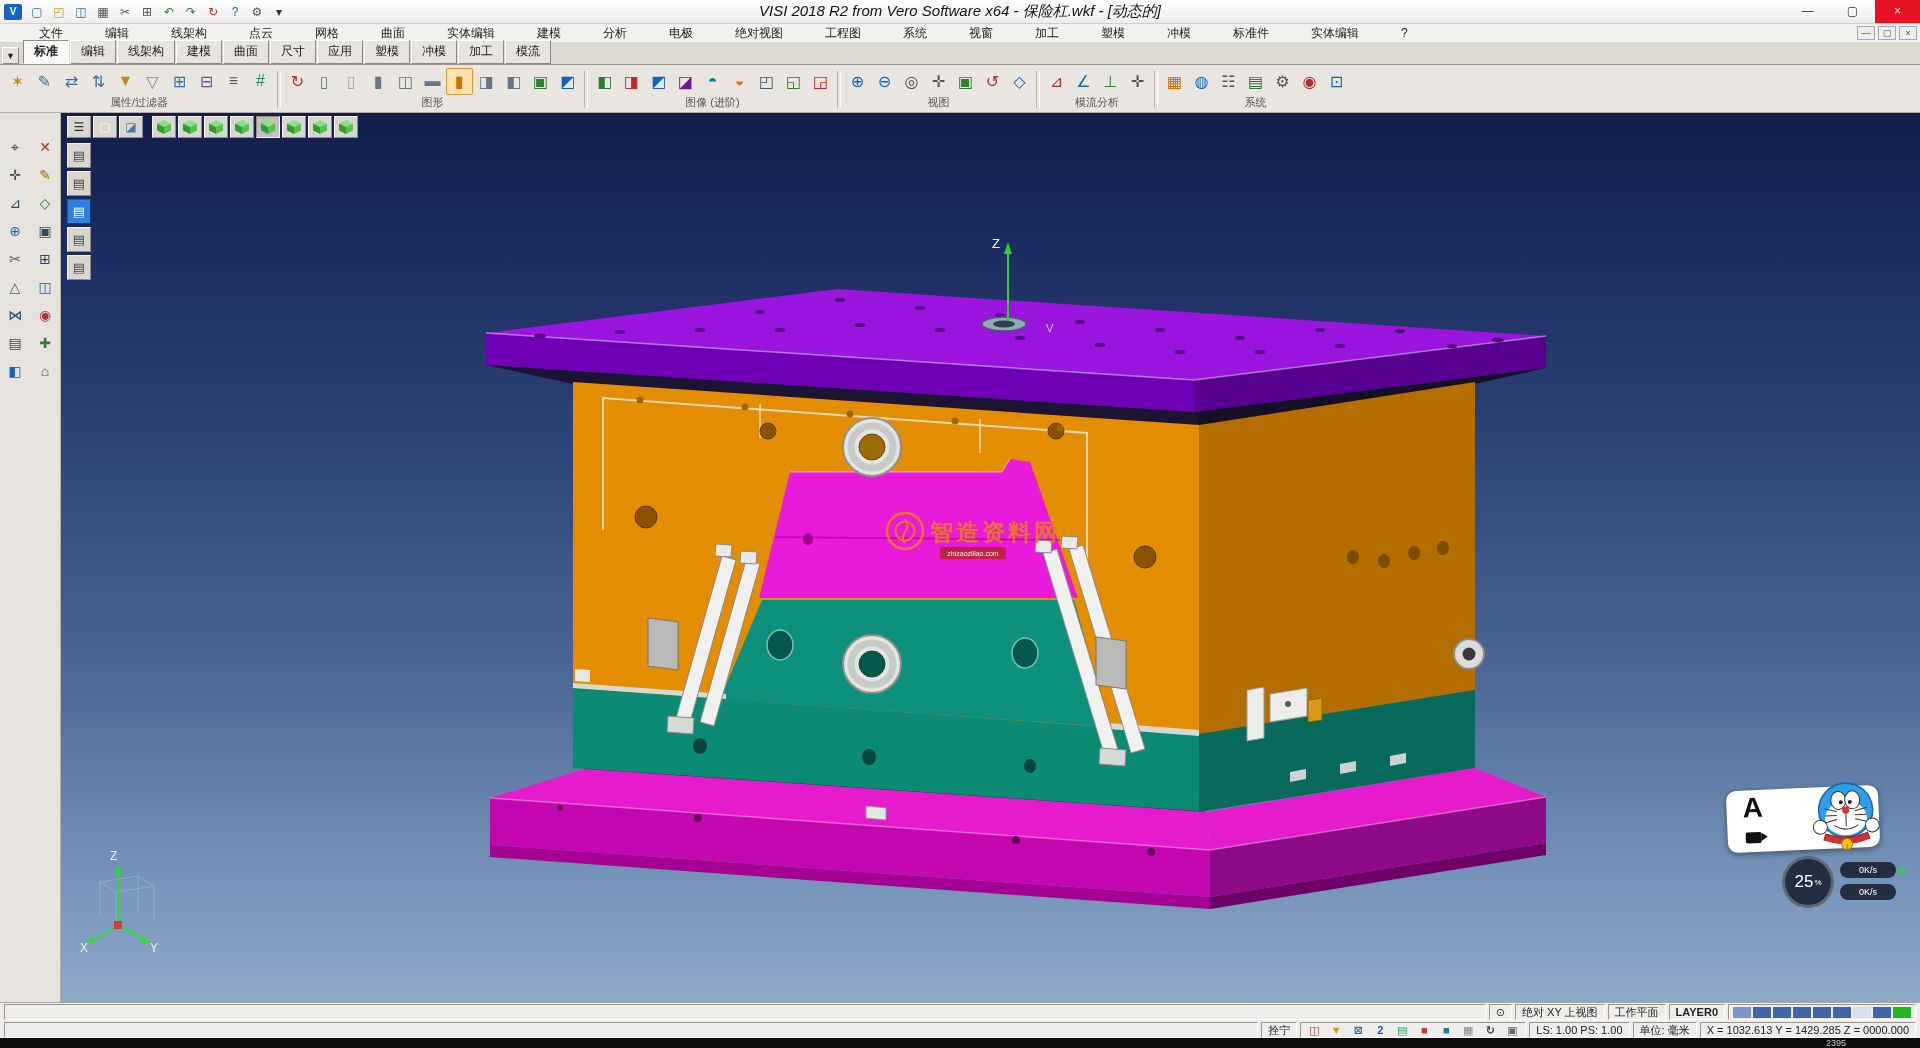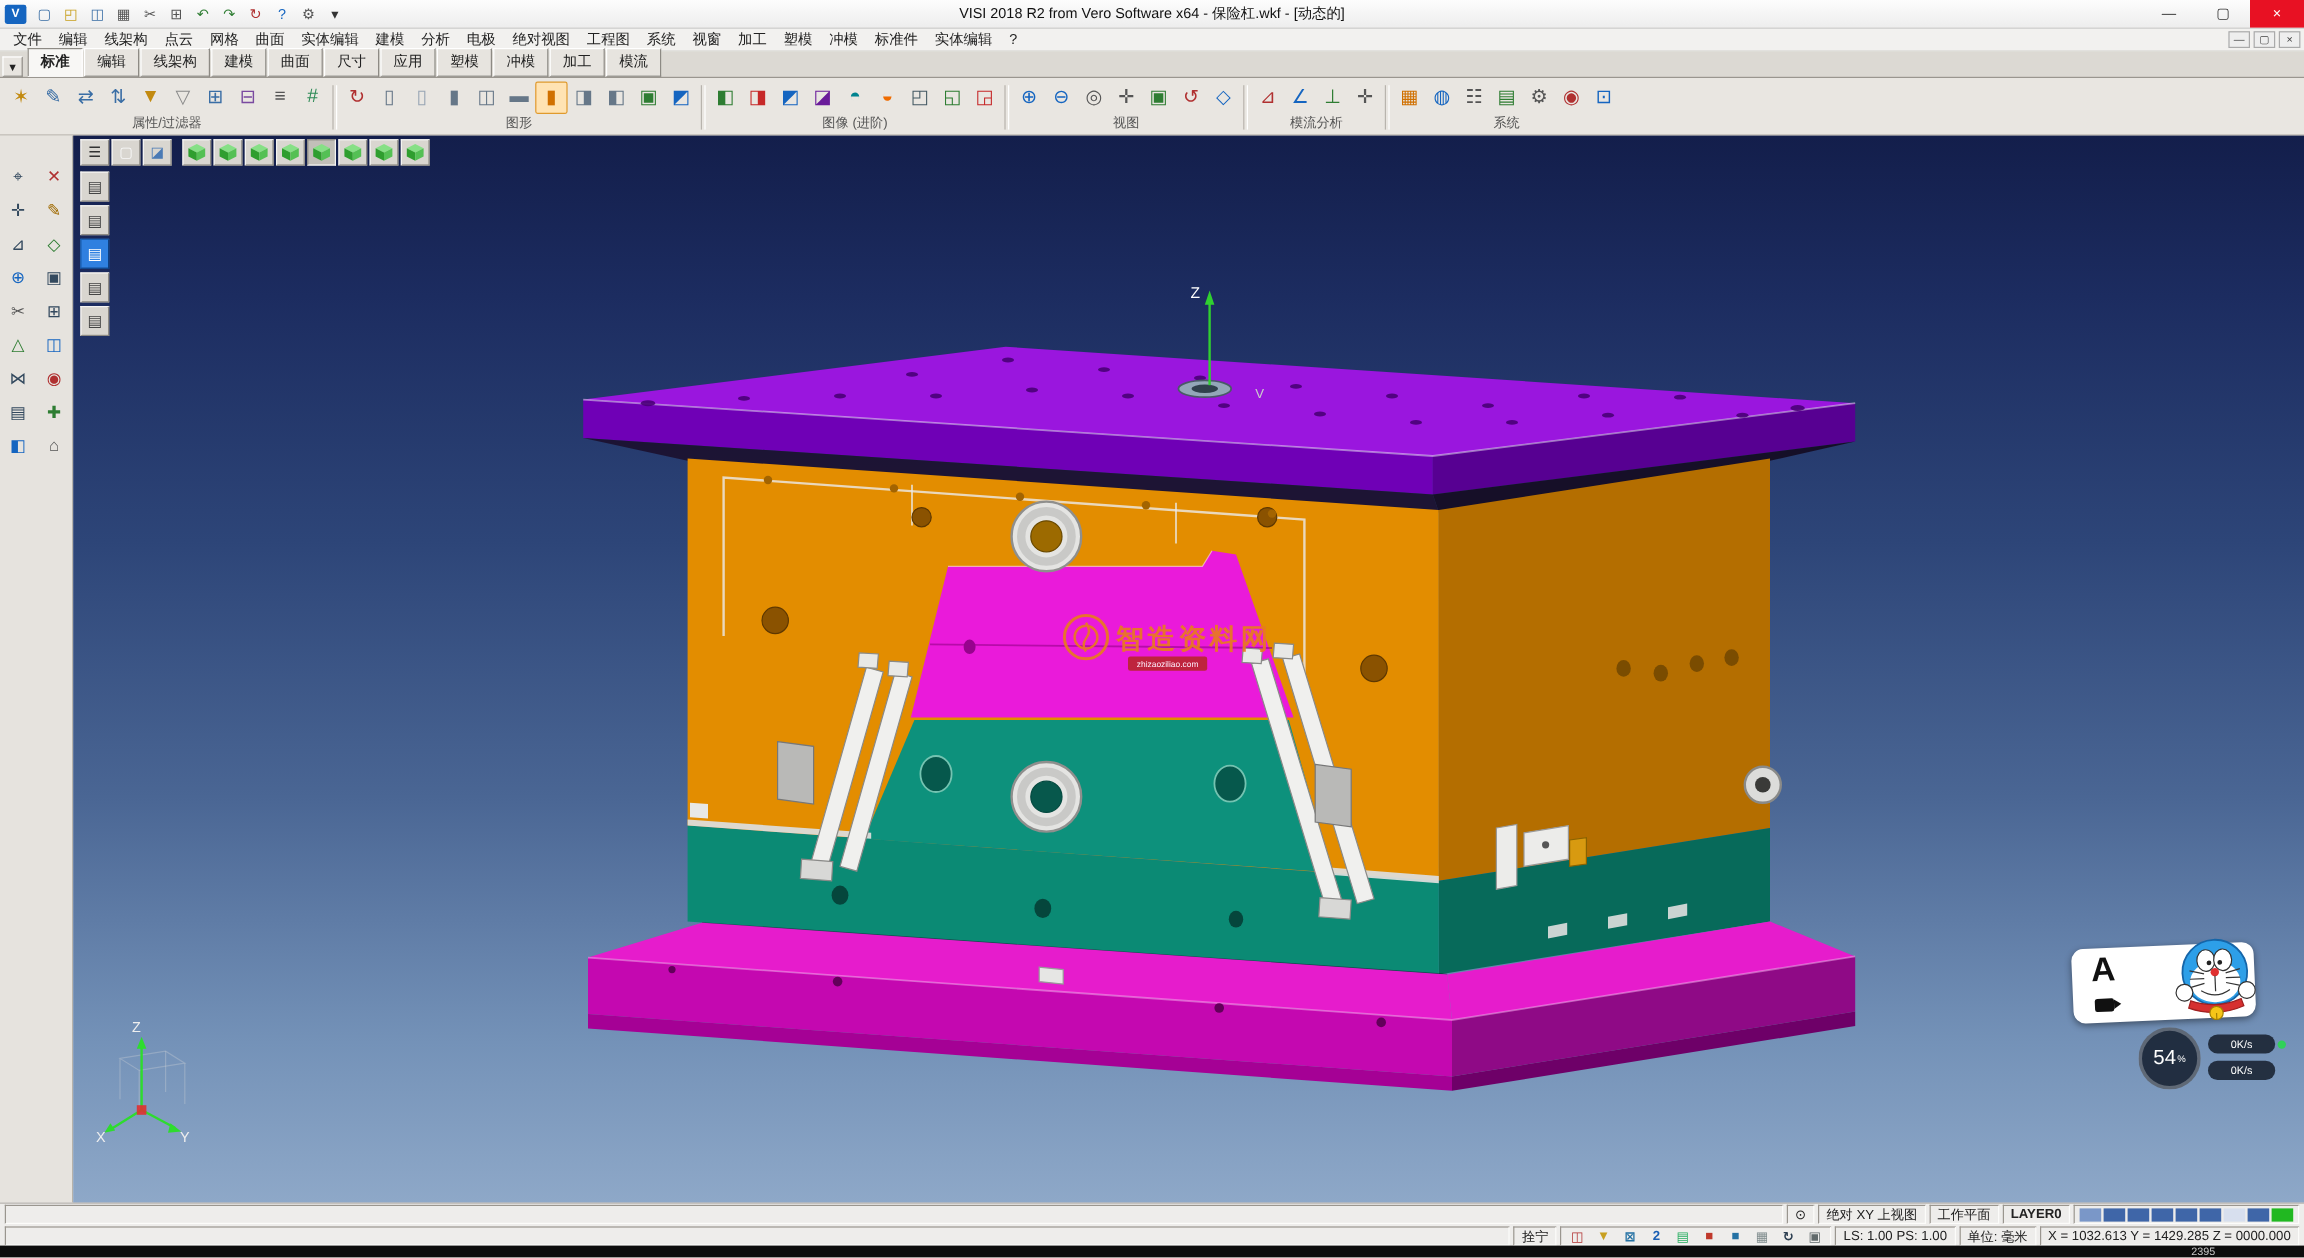--- a/index.html
+++ b/index.html
@@ -10,29 +10,29 @@
   }
   svg text { font-family: "Liberation Sans", "DejaVu Sans", sans-serif; }
 
   
   .titlebar { height: 24px; background: linear-gradient(#fdfdfd,#ededed); border-bottom: 1px solid #cfcfcf;
     display: flex; align-items: center; position: relative; padding-left: 4px; }
   .app-icon { width: 18px; height: 16px; background: #1565c0; color: #fff; font-size: 10px; font-weight: bold;
     display: flex; align-items: center; justify-content: center; border-radius: 2px; margin-right: 4px; }
   .qb-icon { width: 22px; height: 18px; display: inline-flex; align-items: center; justify-content: center;
     font-size: 12px; cursor: default; }
-  .title-text { position: absolute; left: 50%; transform: translateX(-50%); font-size: 12px; color: #111; white-space: nowrap; }
+  .title-text { position: absolute; left: 50%; transform: translateX(-50%); font-size: 15px; color: #111; white-space: nowrap; font-style: italic; }
   .win-controls { margin-left: auto; display: flex; height: 24px; }
   .win-btn { width: 45px; height: 23px; display: flex; align-items: center; justify-content: center; font-size: 12px; color: #333; }
   .win-btn.close { background: #e81123; color: #fff; }
 
   
   .menubar { height: 19px; background: #f2f1ef; border-bottom: 1px solid #d8d6d2; display: flex; align-items: center;
     font-size: 12px; padding-left: 4px; }
-  .menu-item { padding: 1px 7px; white-space: nowrap; }
+  .menu-item { padding: 1px 7px; white-space: nowrap; margin-left: 28px; }
   .spacer { flex: 1; }
   .mdi-btn { width: 18px; height: 14px; border: 1px solid #aaa; background: #eee; font-size: 9px; color: #444;
     display: flex; align-items: center; justify-content: center; margin-right: 3px; }
 
   
   .tabrow { height: 22px; background: #dcd9d3; border-bottom: 1px solid #9a968f; display: flex; align-items: flex-end;
     padding: 2px 2px 0 2px; gap: 1px; }
   .tab-dd { width: 17px; height: 17px; background: #e7e4df; border: 1px solid; border-color: #fff #8d8a84 #8d8a84 #fff;
     font-size: 9px; display: flex; align-items: center; justify-content: center; margin-right: 3px; }
   .tab { padding: 2px 10px 3px; font-size: 12px; background: #e7e4df; border: 1px solid;
@@ -571,21 +571,21 @@
       <line x1="66" y1="37" x2="54" y2="37" stroke="#333333"></line>
     <line x1="66" y1="44" x2="54" y2="41" stroke="#333333"></line>
     <circle cx="19" cy="48" r="7" fill="#ffffff" stroke="#333333"></circle>
     <circle cx="71" cy="48" r="7" fill="#ffffff" stroke="#333333"></circle>
     <path d="M24,55 Q45,63 66,55 l2,6 Q45,70 22,61 z" fill="#d63030" stroke="#a02020"></path>
     <circle cx="45" cy="66" r="5.5" fill="#f5c518" stroke="#a57f00"></circle>
     <line x1="45" y1="66" x2="45" y2="71" stroke="#a57f00"></line>
   </svg>
 </div>
 <div class="pct-badge">
-  <span>54</span>
+  <span>25</span>
     <sup>%</sup>
 </div>
 <div class="net-pill" style="left:1840px; top:862px;">
   <span>0K/s</span>
   <span class="net-dot"></span>
 </div>
 <div class="net-pill" style="left:1840px; top:884px;">
   <span>0K/s</span>
 </div>
 

